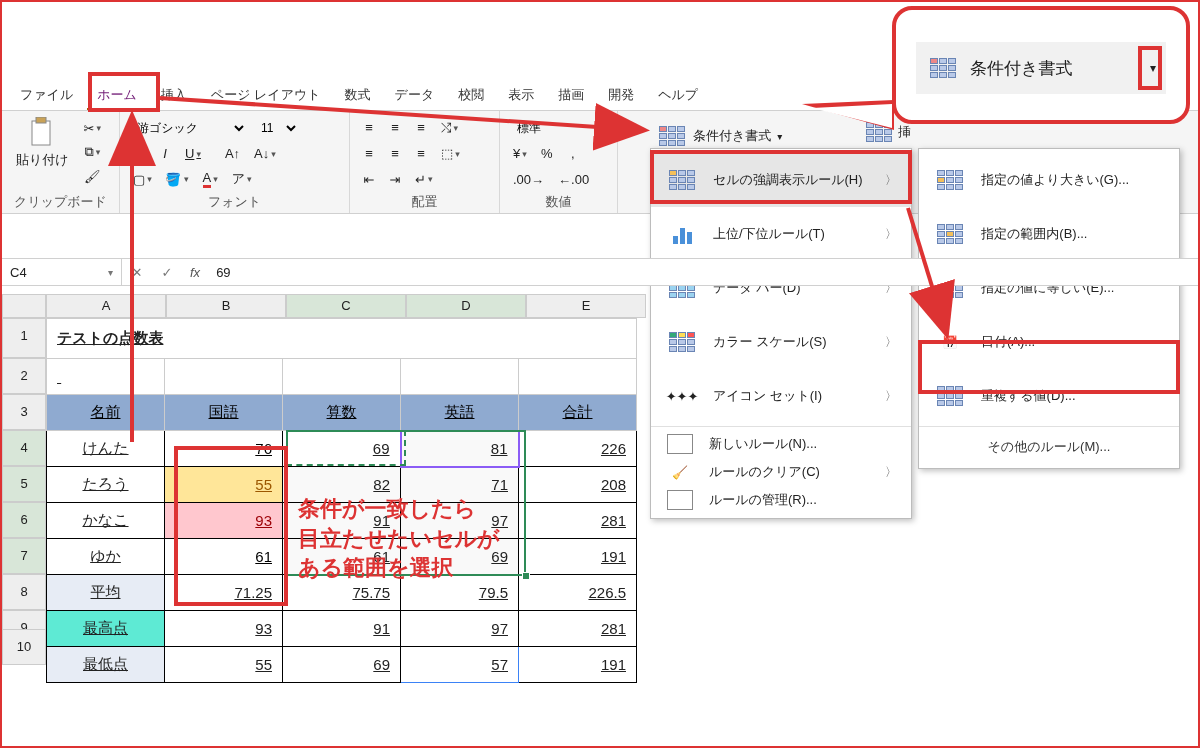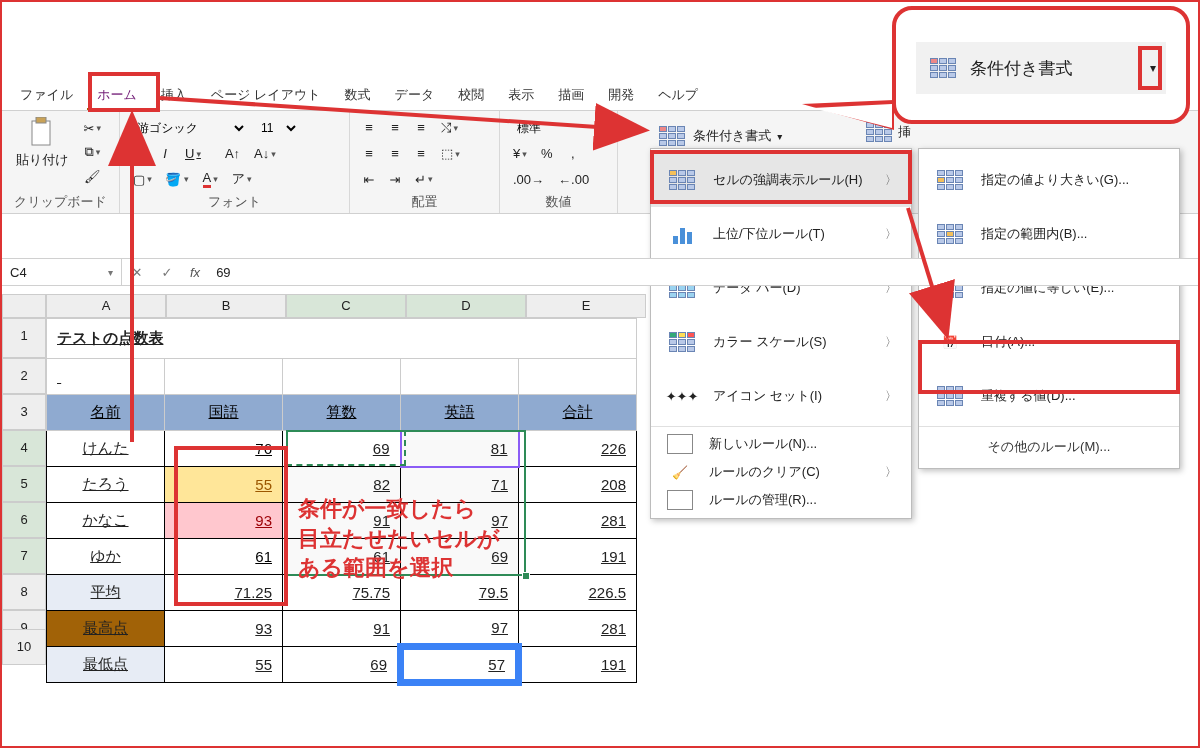--- a/index.html
+++ b/index.html
@@ -519,31 +519,31 @@
         </tr>
 
         <tr>
           <td class="ctr" style="border:1px solid #000;background:#e7ecf5;">平均</td>
           <td class="num" style="border:1px solid #000;">71.25</td>
           <td class="num" style="border:1px solid #000;">75.75</td>
           <td class="num" style="border:1px solid #000;">79.5</td>
           <td class="num" style="border:1px solid #000;">226.5</td>
         </tr>
         <tr>
-          <td class="ctr" style="border:1px solid #000;background:#a16207;">最高点</td>
+          <td class="ctr" style="border:1px solid #000;background:#5eead4;">最高点</td>
           <td class="num" style="border:1px solid #000;">93</td>
           <td class="num" style="border:1px solid #000;">91</td>
           <td class="num" style="border:1px solid #000;">97</td>
           <td class="num" style="border:1px solid #000;">281</td>
         </tr>
         <tr>
           <td class="ctr" style="border:1px solid #000;background:#e7ecf5;">最低点</td>
           <td class="num" style="border:1px solid #000;">55</td>
           <td class="num" style="border:1px solid #000;">69</td>
-          <td class="num" style="border:7px solid #3b82f6;">57</td>
+          <td class="num" style="border:1px solid #3b82f6;">57</td>
           <td class="num" style="border:1px solid #000;">191</td>
         </tr>
       </tbody>
         </table>
     </div>
 
     <div class="selrect" style="left:284px; top:136px; width:240px; height:146px;"></div>
 
     <div class="selrect" style="left:284px; top:136px; width:120px; height:36px; border-style:dashed;"></div>
     <div class="selhandle" style="left:520px; top:278px;"></div>

